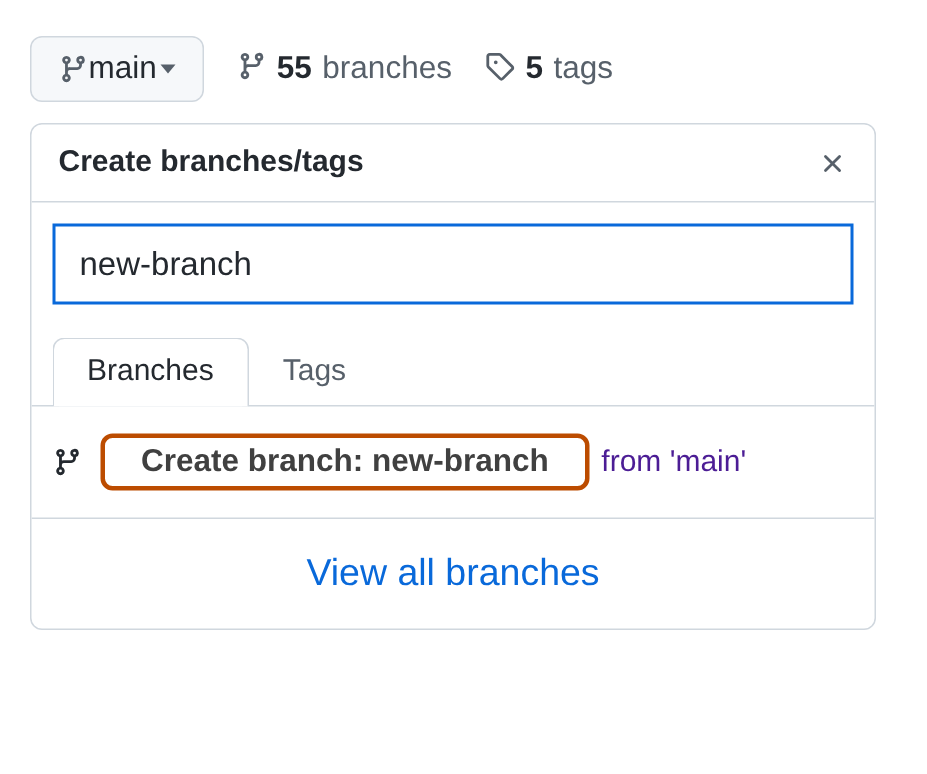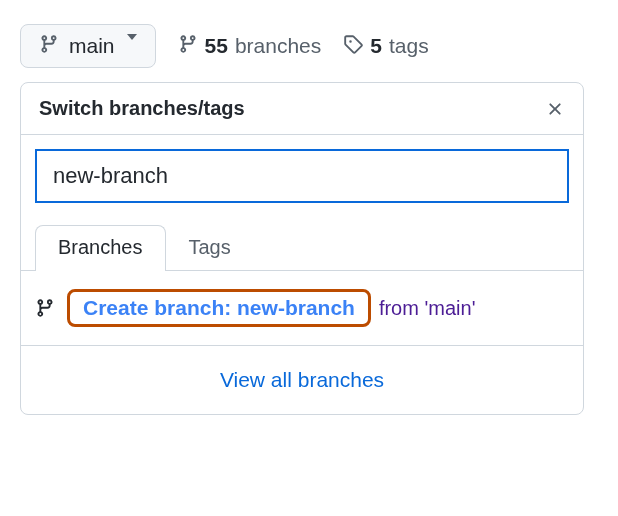--- a/index.html
+++ b/index.html
@@ -12,22 +12,22 @@
     -webkit-font-smoothing: antialiased;
   }
   .top-row {
     display: flex;
     align-items: center;
     gap: 22px;
     padding: 4px 0 14px 0;
   }
   .branch-select-btn {
     display: inline-flex;
-    align-items: flex-start;
-    gap: 10px;
+    align-items: center;
+    gap: 0;
     background: #f6f8fa;
     border: 1px solid #d0d7de;
     border-radius: 8px;
     padding: 9px 18px;
     font-size: 21px;
     font-weight: 500;
     color: #24292f;
     cursor: pointer;
   }
   .git-branch-icon { display: inline-flex; }
@@ -114,37 +114,37 @@
     align-items: center;
     gap: 12px;
     padding: 18px 14px;
     border-bottom: 1px solid #d0d7de;
     font-size: 20px;
     cursor: pointer;
   }
   .create-label {
     border: 3px solid #bc4c00;
     border-radius: 8px;
-    padding: 4px 13px;
+    padding: 4px 24px;
     font-weight: 600;
-    color: #3b82f6;
+    color: #404040;
     font-size: 21px;
   }
   .from-text {
     color: #4c1d95;
     font-size: 20px;
     margin-left: -4px;
   }
   .view-all {
     text-align: center;
     padding: 22px 0;
   }
   .view-all a {
     color: #0969da;
-    font-size: 21px;
+    font-size: 25px;
     text-decoration: none;
     cursor: pointer;
   }
   svg { display: block; }
 </style>
 </head>
 <body>
 
 <div class="top-row">
   <button class="branch-select-btn">
@@ -173,21 +173,21 @@
           <path fill-rule="evenodd" d="M2.5 7.775V2.75a.25.25 0 0 1 .25-.25h5.025a.25.25 0 0 1 .177.073l6.25 6.25a.25.25 0 0 1 0 .354l-5.025 5.025a.25.25 0 0 1-.354 0l-6.25-6.25a.25.25 0 0 1-.073-.177zm-1.5 0V2.75C1 1.784 1.784 1 2.75 1h5.025c.464 0 .91.184 1.238.513l6.25 6.25a1.75 1.75 0 0 1 0 2.474l-5.026 5.026a1.75 1.75 0 0 1-2.474 0l-6.25-6.25A1.75 1.75 0 0 1 1 7.775zM6 5a1 1 0 1 0 0 2 1 1 0 0 0 0-2z"></path>
         </svg>
     </span>
     <strong>5</strong>
     <span>tags</span>
   </span>
 </div>
 
 <div class="popover">
   <div class="popover-header">
-    <span class="popover-title">Switch branches/tags</span>
+    <span class="popover-title">Create branches/tags</span>
     <button class="close-btn">
       <span>
         <svg width="20" height="20" viewBox="0 0 16 16" fill="#57606a">
             <path fill-rule="evenodd" d="M3.72 3.72a.75.75 0 0 1 1.06 0L8 6.94l3.22-3.22a.75.75 0 1 1 1.06 1.06L9.06 8l3.22 3.22a.75.75 0 1 1-1.06 1.06L8 9.06l-3.22 3.22a.75.75 0 0 1-1.06-1.06L6.94 8 3.72 4.78a.75.75 0 0 1 0-1.06z"></path>
           </svg>
       </span>
     </button>
   </div>
 
   <div class="search-wrap">

